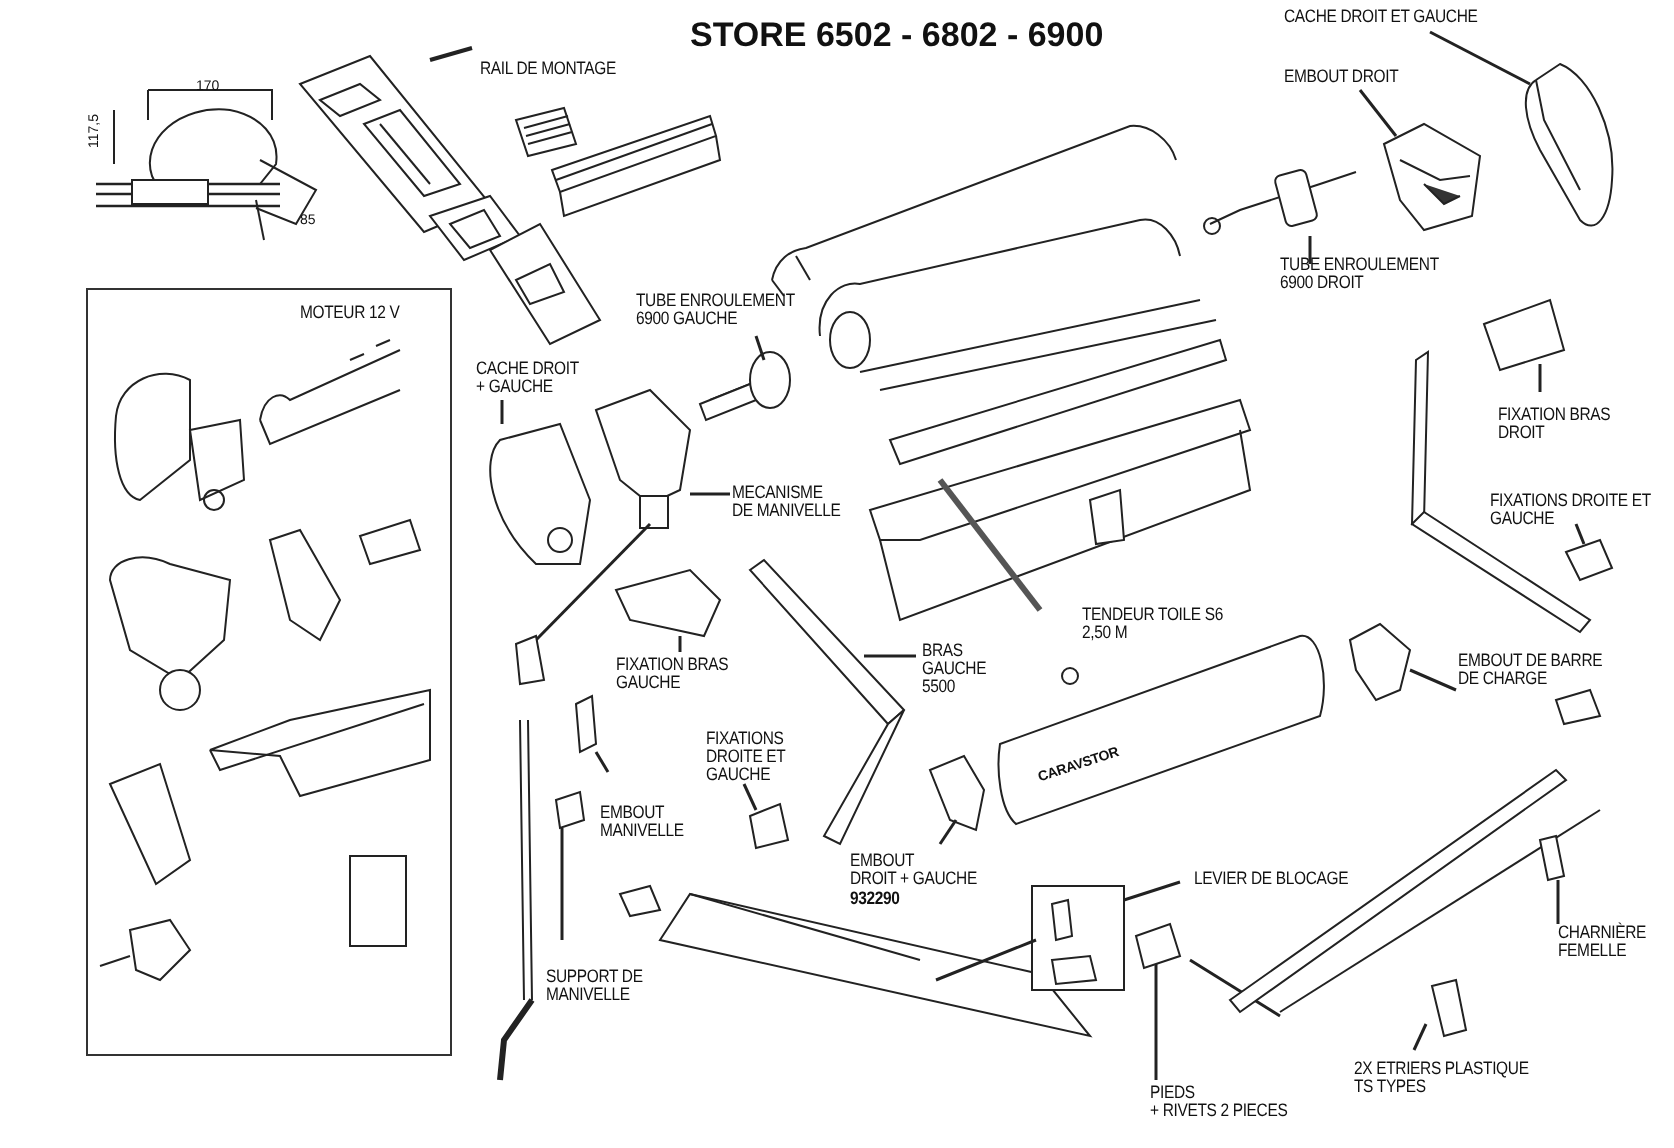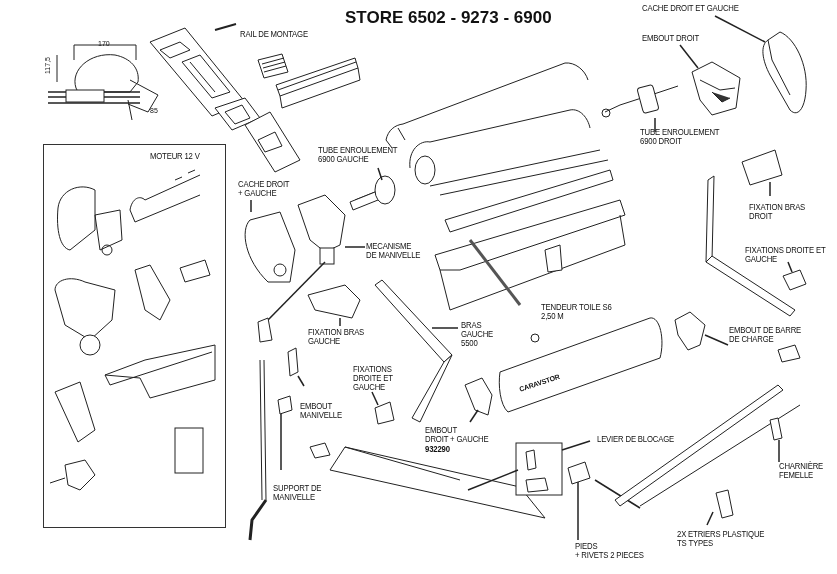--- a/index.html
+++ b/index.html
@@ -197,21 +197,21 @@
     <path d="M640 506 L 800 405"></path>
     <path d="M770 420 L 778 418 L 782 438 L 774 440 Z" fill="#fff"></path>
     <path d="M779 440 L 779 462" stroke-width="1.5"></path>
   </g>
   <g>
     <path d="M716 493 L 728 490 L 733 515 L 722 518 Z" fill="#fff"></path>
     <path d="M713 512 L 707 525" stroke-width="1.5"></path>
   </g>
 </svg>
 
-<div class="title">STORE 6502 - 9273 - 6900</div>
+<div class="title">STORE 6502 - 6802 - 6900</div>
 <div class="moteur-box"></div>
 
 <div class="dim" style="left:98px;top:40px;">170</div>
 <div class="dim" style="left:44px;top:74px;transform:rotate(-90deg);transform-origin:left top;">117,5</div>
 <div class="dim" style="left:150px;top:107px;">85</div>
 
 <div class="lbl" style="left:240px;top:30px;">RAIL DE MONTAGE</div>
 <div class="lbl" style="left:642px;top:4px;">CACHE DROIT ET GAUCHE</div>
 <div class="lbl" style="left:642px;top:34px;">EMBOUT DROIT</div>
 <div class="lbl" style="left:640px;top:128px;">TUBE ENROULEMENT

